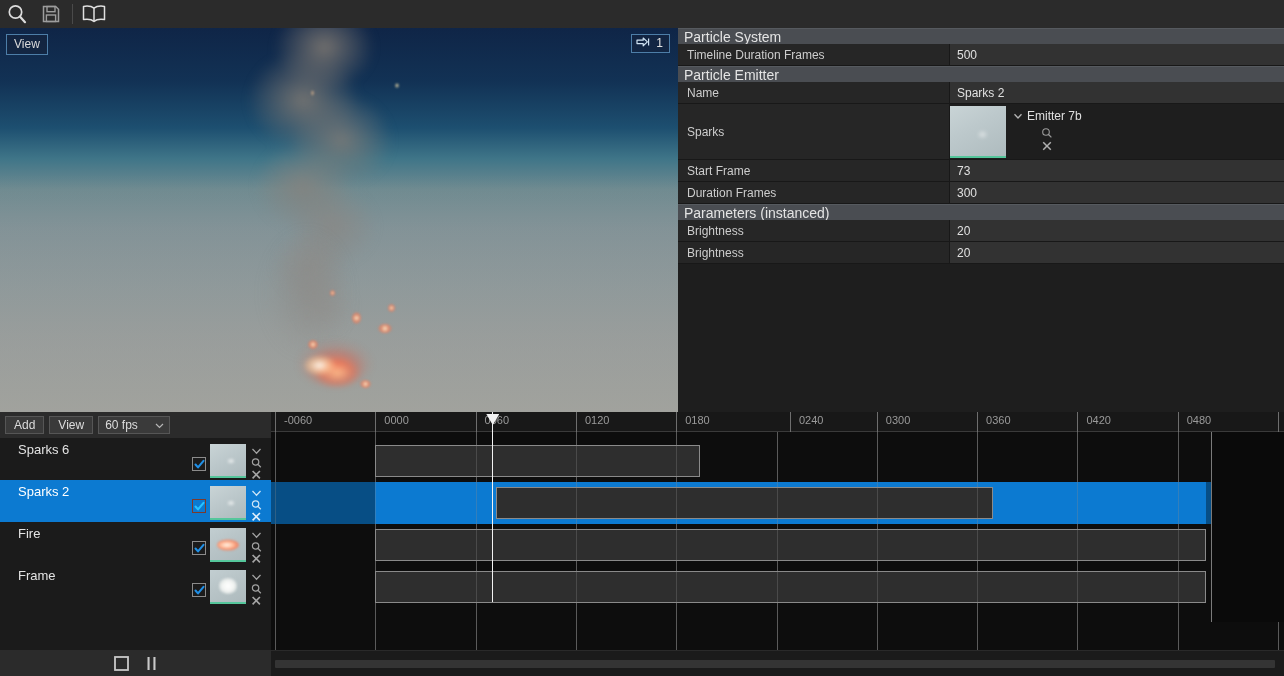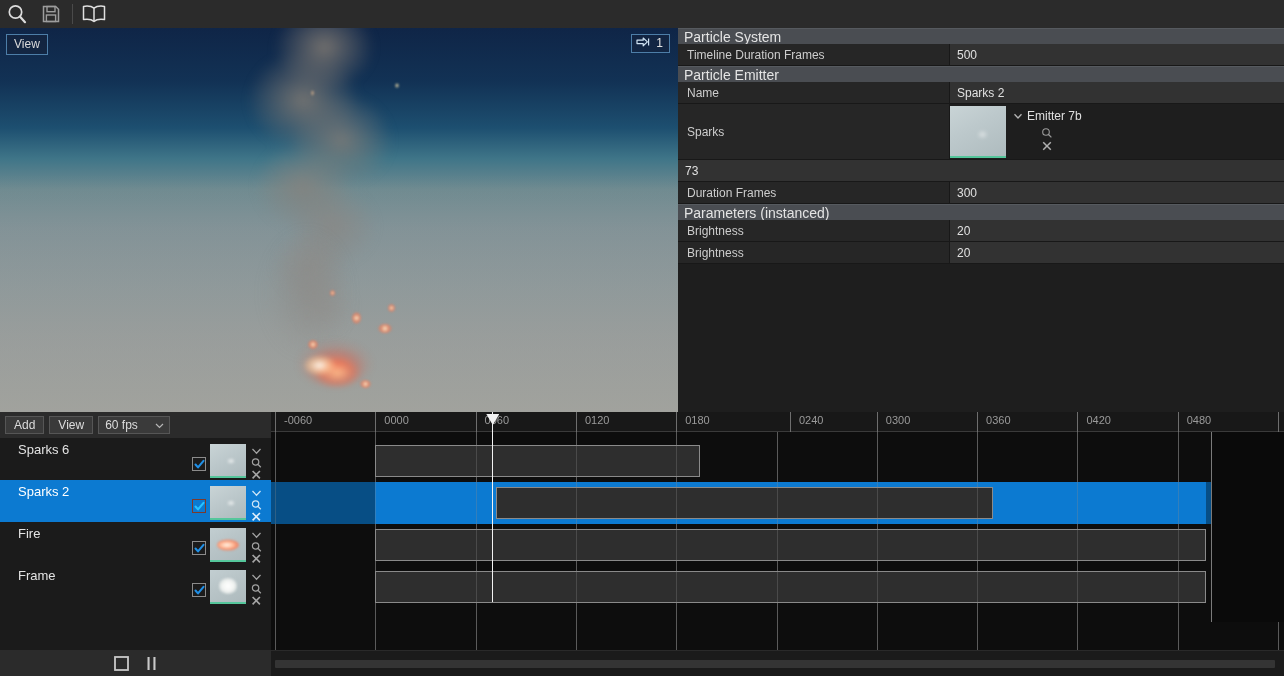--- a/index.html
+++ b/index.html
@@ -373,20 +373,21 @@
             <svg width="12" height="12" viewBox="0 0 12 12">
                 <line x1="2.2" y1="2.2" x2="9.8" y2="9.8" stroke="#b0b0b0" stroke-width="1.5"></line>
                 <line x1="9.8" y1="2.2" x2="2.2" y2="9.8" stroke="#b0b0b0" stroke-width="1.5"></line>
               </svg>
           </span>
         </div>
       </div>
     </div>
   </div>
   <div class="prop-row">
+    <div class="prop-label">Start Frame</div>
     <div class="prop-value">73</div>
   </div>
   <div class="prop-row">
     <div class="prop-label">Duration Frames</div>
     <div class="prop-value">300</div>
   </div>
 
   <div class="grp-header">Parameters (instanced)</div>
   <div class="prop-row">
     <div class="prop-label">Brightness</div>

